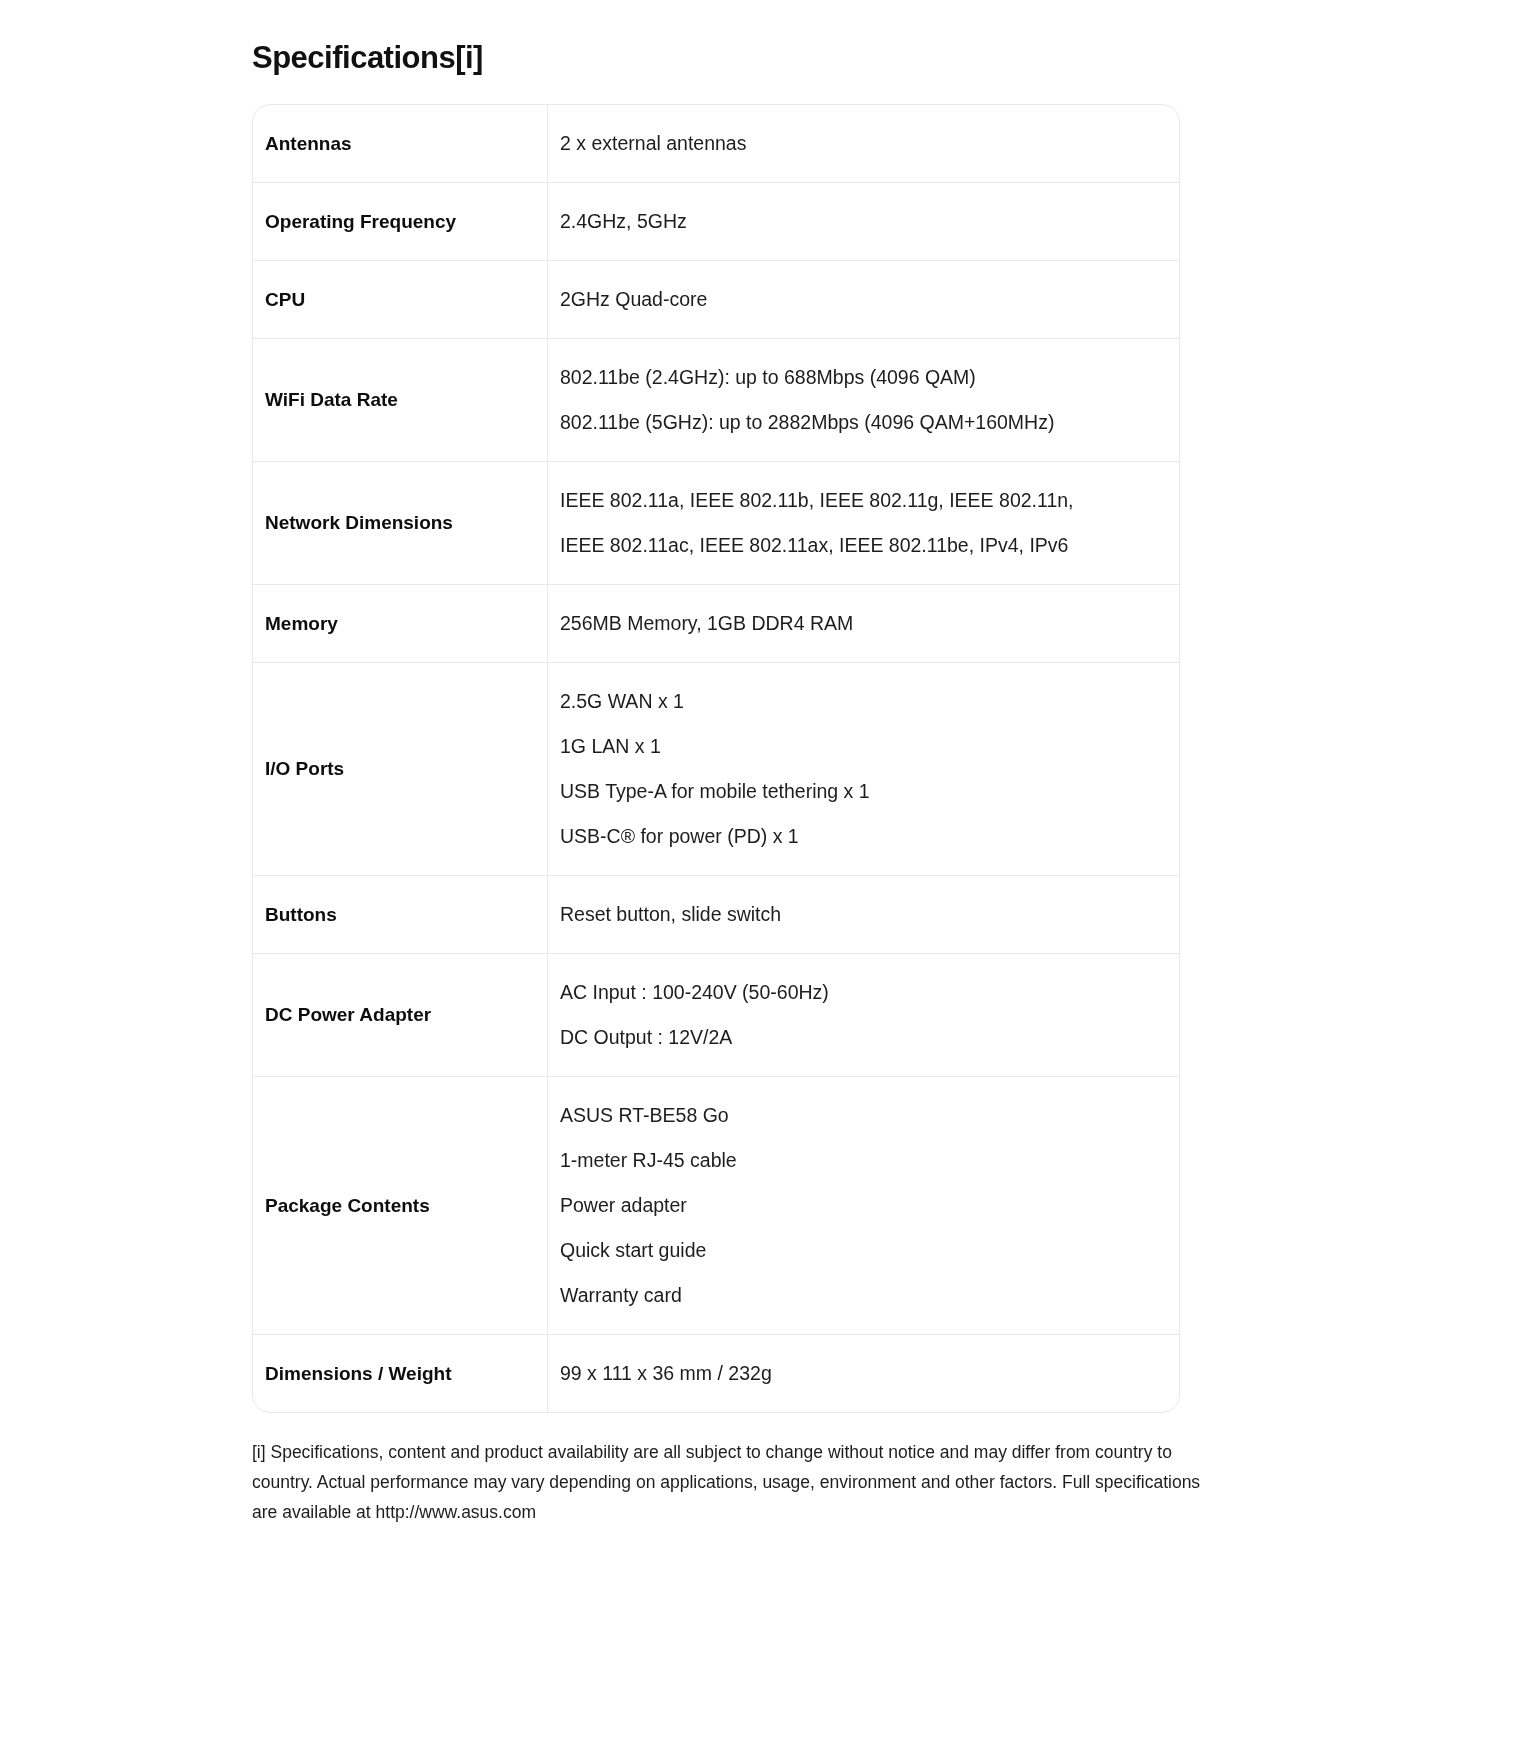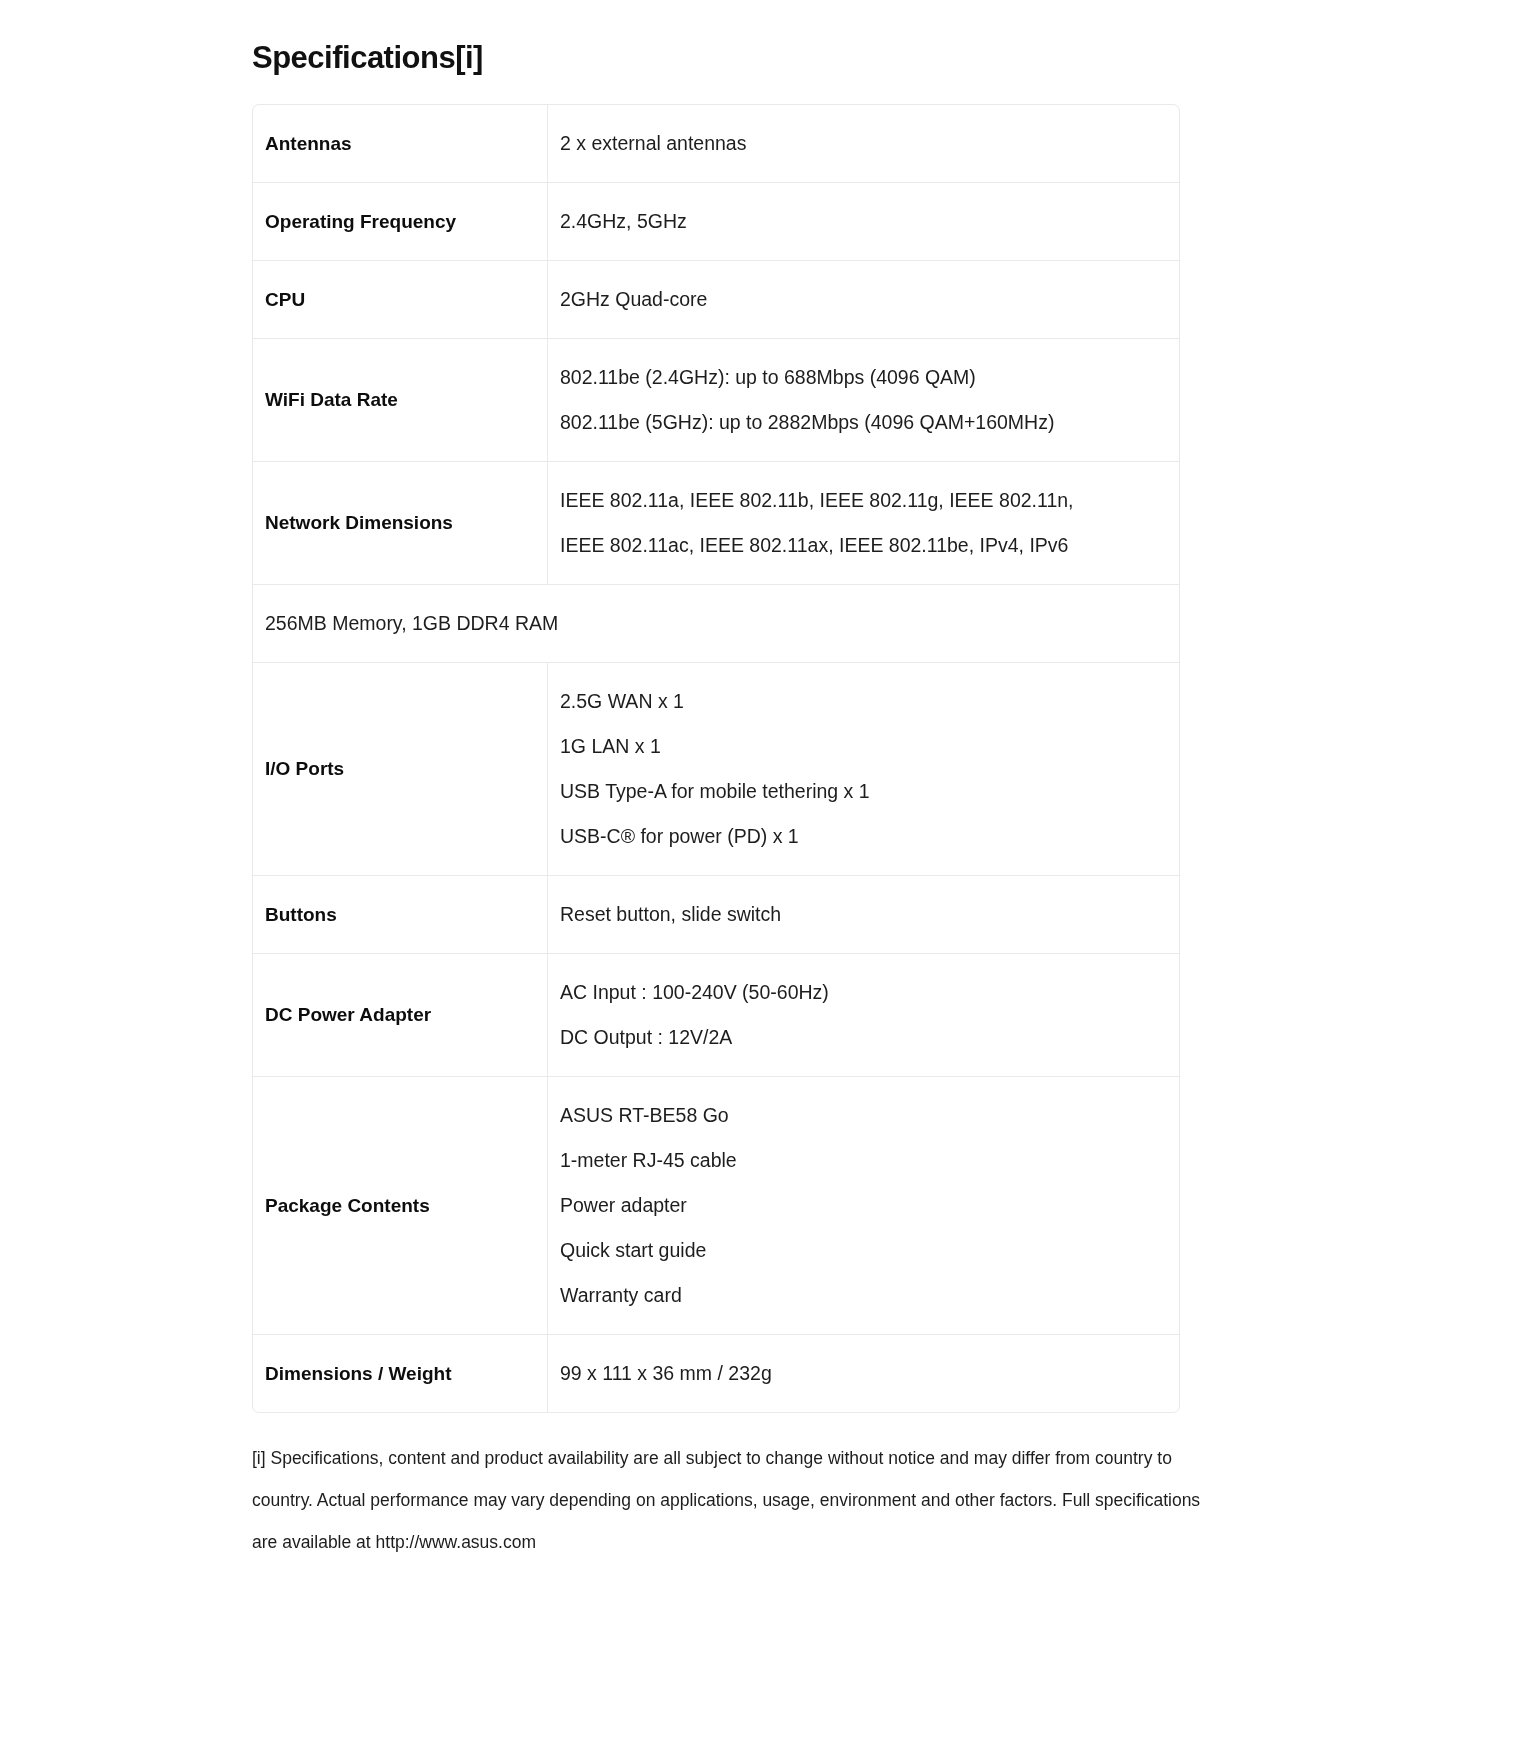--- a/index.html
+++ b/index.html
@@ -24,21 +24,21 @@
   .title {
     font-size: 31px;
     font-weight: 700;
     color: #111111;
     letter-spacing: -0.5px;
     margin-bottom: 28px;
   }
   .spec-table {
     width: 100%;
     border: 1px solid #e9e9e9;
-    border-radius: 7px;
+    border-radius: 18px;
     background: #ffffff;
     overflow: hidden;
   }
   .row {
     display: grid;
     grid-template-columns: 295px 1fr;
     border-bottom: 1px solid #e9e9e9;
   }
   .row:last-child { border-bottom: none; }
   .cell {
@@ -52,21 +52,21 @@
     border-right: 1px solid #e9e9e9;
     font-weight: 700;
     font-size: 19px;
     color: #0d0d0d;
   }
   .cell.value { font-size: 19.5px; justify-content: center; }
   .line { line-height: 45px; white-space: nowrap; }
   .footnote {
     margin-top: 24px;
     font-size: 17.5px;
-    line-height: 42px;
+    line-height: 30px;
     color: #1d1d1d;
     width: 949px;
   }
 </style>
 </head>
 <body>
 
 <div class="page">
   <div class="content">
 
@@ -105,20 +105,21 @@
 
       <div class="row">
         <div class="cell label">Network Dimensions</div>
         <div class="cell value">
           <div class="line">IEEE 802.11a, IEEE 802.11b, IEEE 802.11g, IEEE 802.11n,</div>
           <div class="line">IEEE 802.11ac, IEEE 802.11ax, IEEE 802.11be, IPv4, IPv6</div>
         </div>
       </div>
 
       <div class="row">
+        <div class="cell label">Memory</div>
         <div class="cell value">
           <div class="line">256MB Memory, 1GB DDR4 RAM</div>
         </div>
       </div>
 
       <div class="row">
         <div class="cell label">I/O Ports</div>
         <div class="cell value">
           <div class="line">2.5G WAN x 1</div>
           <div class="line">1G LAN x 1</div>

